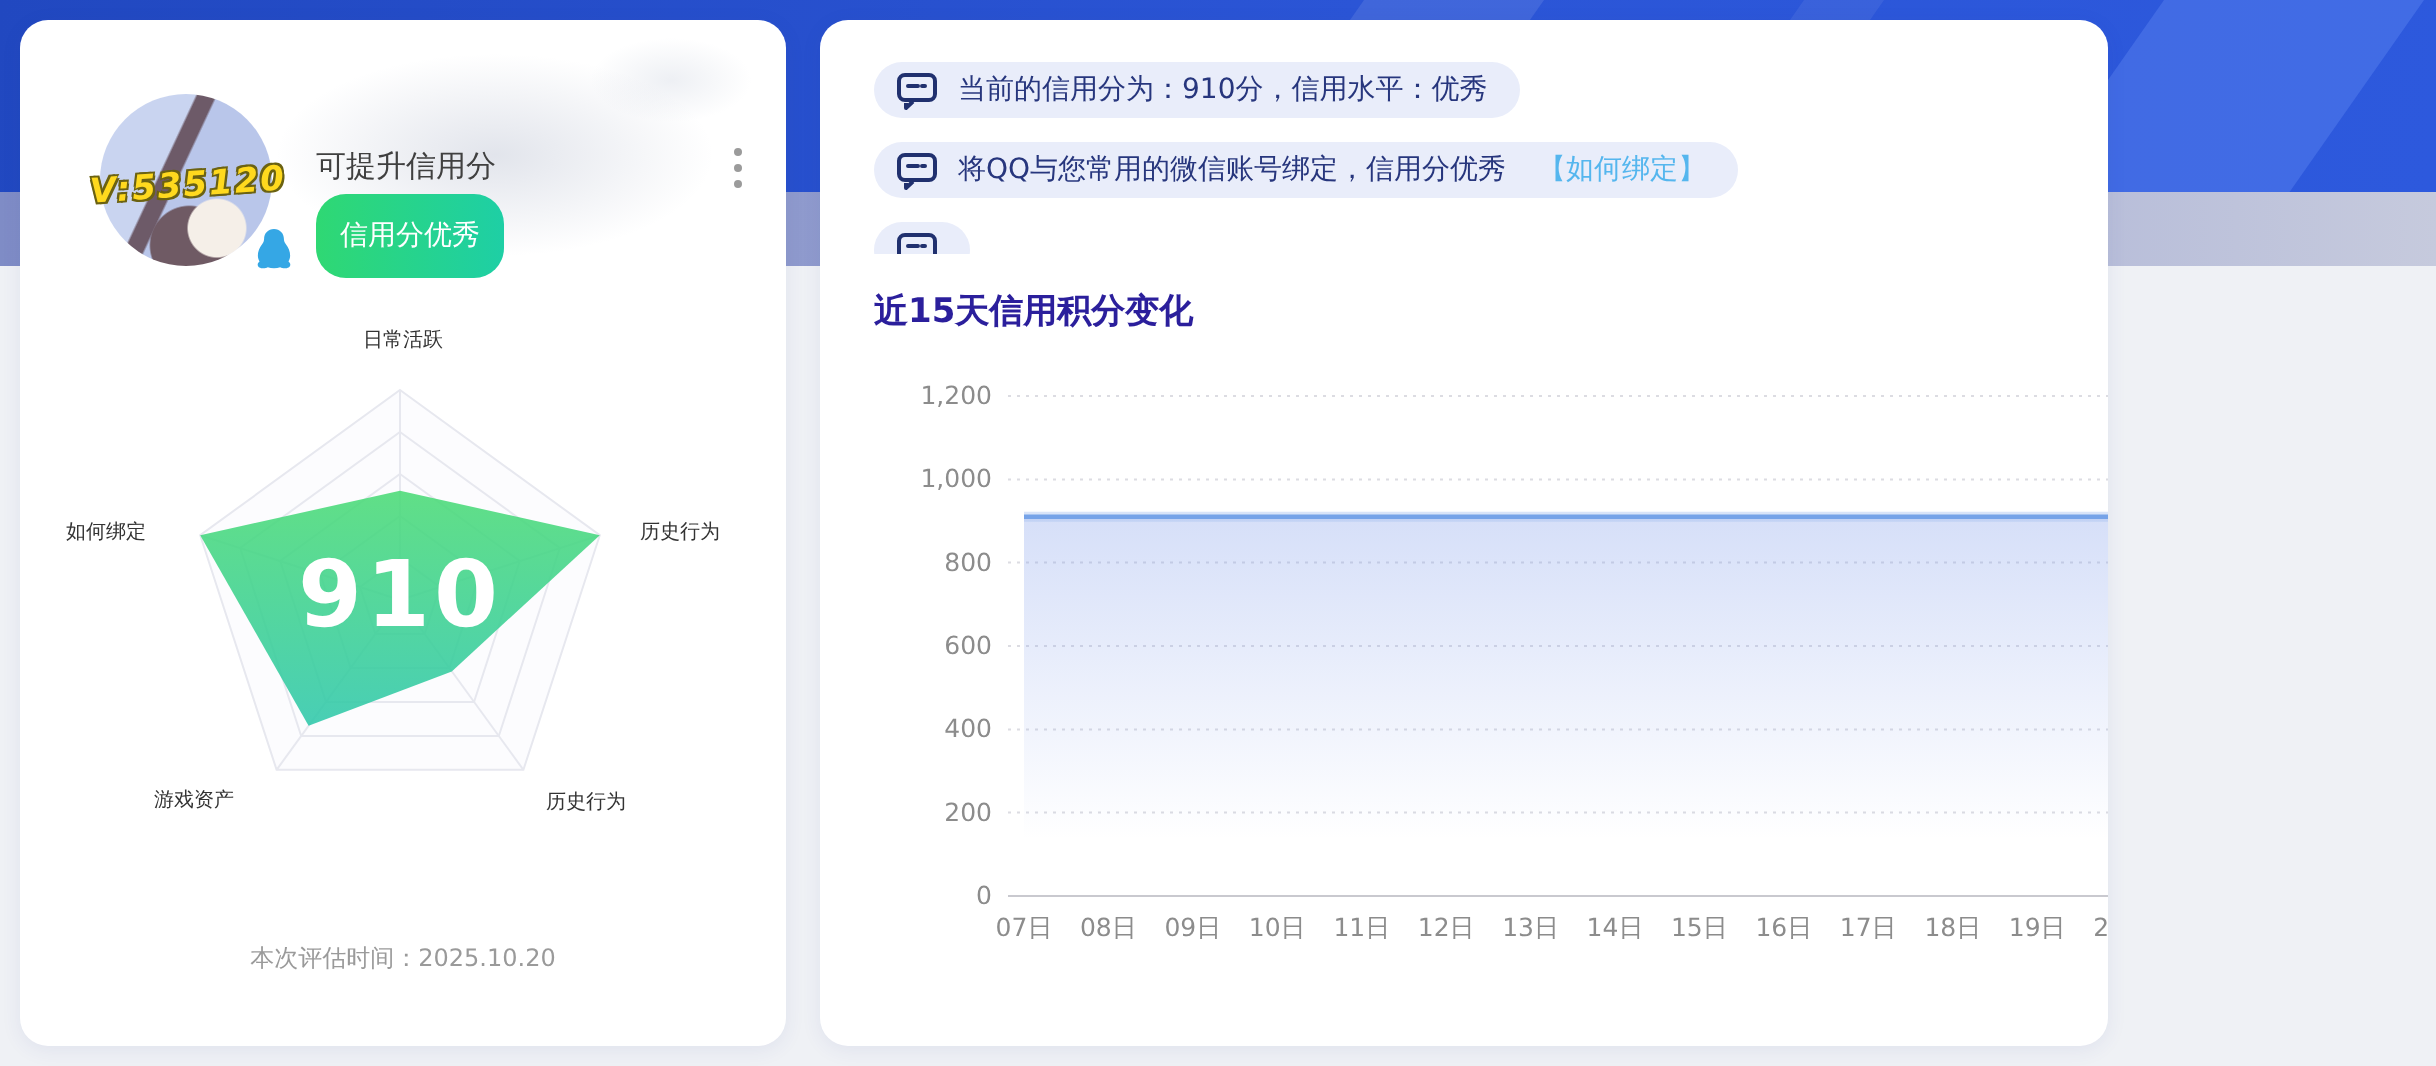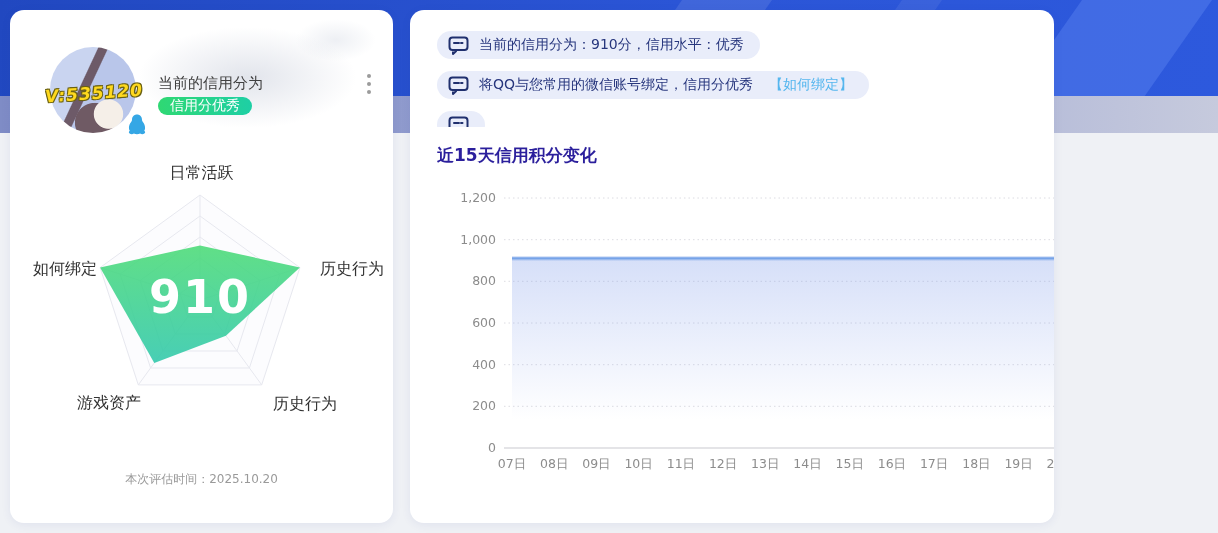--- a/index.html
+++ b/index.html
@@ -50,27 +50,27 @@
   .avatar-overlay{
     position:absolute;left:-6px;top:36px;width:100px;text-align:center;
     font-size:17px;font-weight:bold;font-style:italic;color:#ffd91e;
     transform:rotate(-4deg);letter-spacing:1px;
     text-shadow:1px 1px 0 #6b6212,-1px -1px 0 #6b6212,1px -1px 0 #6b6212,-1px 1px 0 #6b6212;
   }
   .qq-icon{position:absolute;left:76px;top:66px;width:22px;height:24px;}
   .profile-name{position:absolute;left:148px;top:64px;font-size:15px;color:#404040;}
   .profile-badge{
     position:absolute;left:148px;top:87px;display:inline-block;
-    padding:0 12px;border-radius:15px;color:#fff;font-size:14px;
+    padding:12px 12px;border-radius:15px;color:#fff;font-size:14px;
     background:linear-gradient(90deg,#2fd873,#1ecfa5);
   }
   .kebab{position:absolute;right:18px;top:60px;display:flex;flex-direction:column;gap:4px;cursor:pointer;padding:4px;}
   .kebab i{width:4px;height:4px;border-radius:50%;background:#9b9b9b;}
   
-  .radar-label{position:absolute;font-size:16px;color:#333;}
+  .radar-label{position:absolute;font-size:10px;color:#333;}
   .rl-top{left:0;top:153px;width:383px;text-align:center;}
   .rl-right{left:310px;top:249px;}
   .rl-left{left:23px;top:249px;}
   .rl-bl{left:67px;top:383px;}
   .rl-br{left:263px;top:384px;}
   .eval-time{position:absolute;left:0;top:461px;width:383px;text-align:center;font-size:12px;color:#9a9a9a;}
   #radar-svg{position:absolute;left:0;top:140px;}
 
   
   .messages{
@@ -101,21 +101,21 @@
 
 <div class="card card-left">
 
   <div class="avatar">
     <div class="avatar-overlay">V:535120</div>
     <svg class="qq-icon" viewBox="0 0 24 26">
       <path fill="#35a7e5" d="M12 1.5c3.2 0 5.4 2.4 5.4 5.4 0 1 .3 1.9 1 2.8 1.5 1.9 2.4 4.1 2.4 6.2 0 1.3-.3 2.4-.9 3.4.6.5 1 1.1 1 1.7 0 1.2-1.4 2-3.1 2-.9 0-1.8-.2-2.4-.6-1 .4-2.2.6-3.4.6s-2.4-.2-3.4-.6c-.6.4-1.5.6-2.4.6-1.7 0-3.1-.8-3.1-2 0-.6.4-1.2 1-1.7-.6-1-.9-2.1-.9-3.4 0-2.1.9-4.3 2.4-6.2.7-.9 1-1.8 1-2.8 0-3 2.2-5.4 5.4-5.4z"></path>
     </svg>
   </div>
 
-  <div class="profile-name">当前的信用分为</div>
+  <div class="profile-name">可提升信用分</div>
   <div class="profile-badge">信用分优秀</div>
   <div class="kebab">
       <i></i>
       <i></i>
       <i></i>
     </div>
 
   <svg id="radar-svg" width="383" height="310">
       <defs>
         <linearGradient id="radGrad" x1="0" y1="0" x2="0" y2="1">

